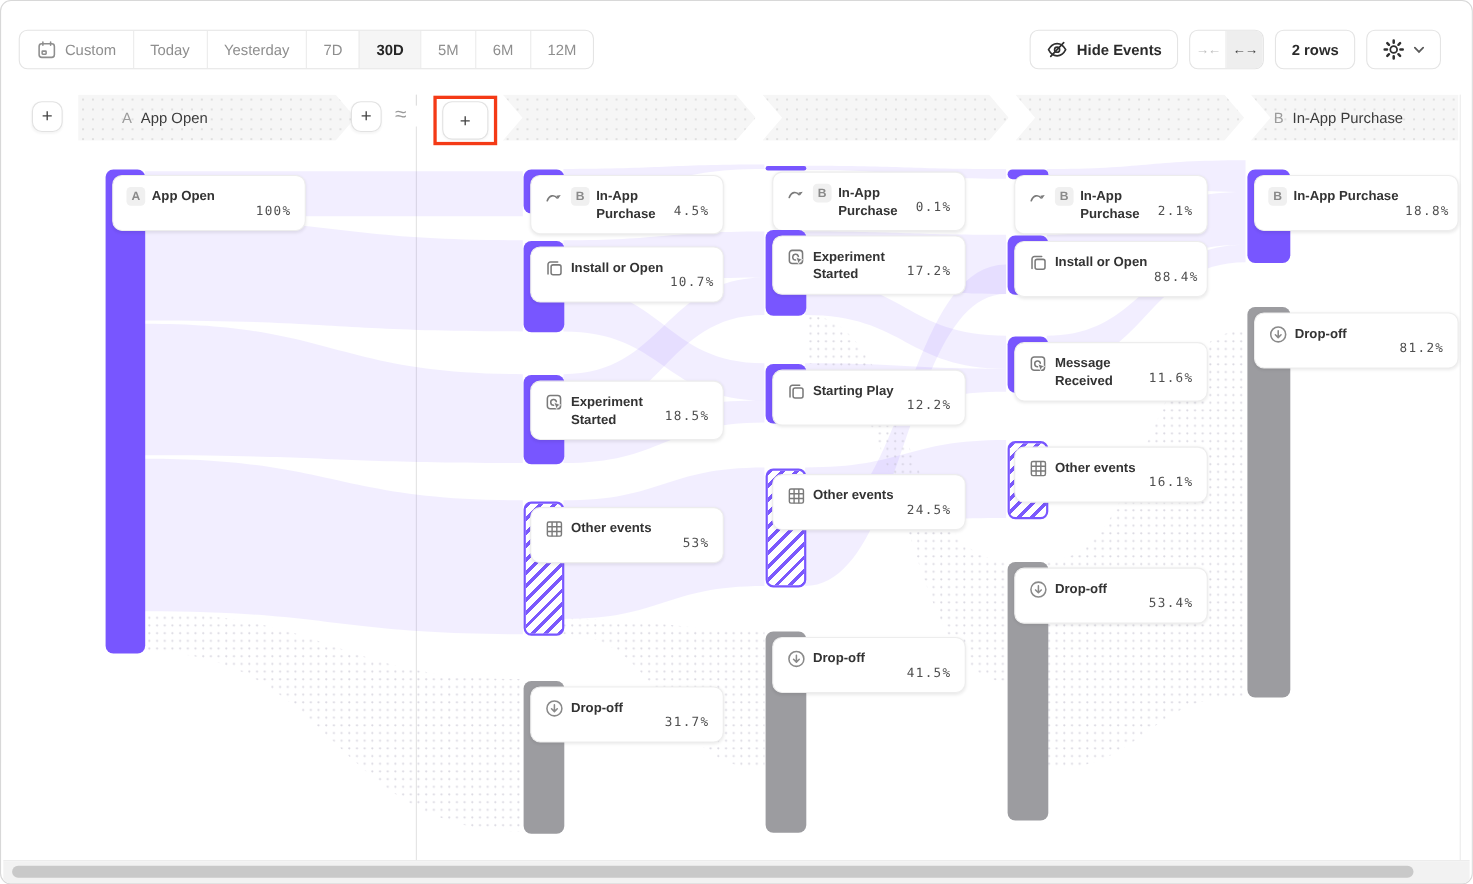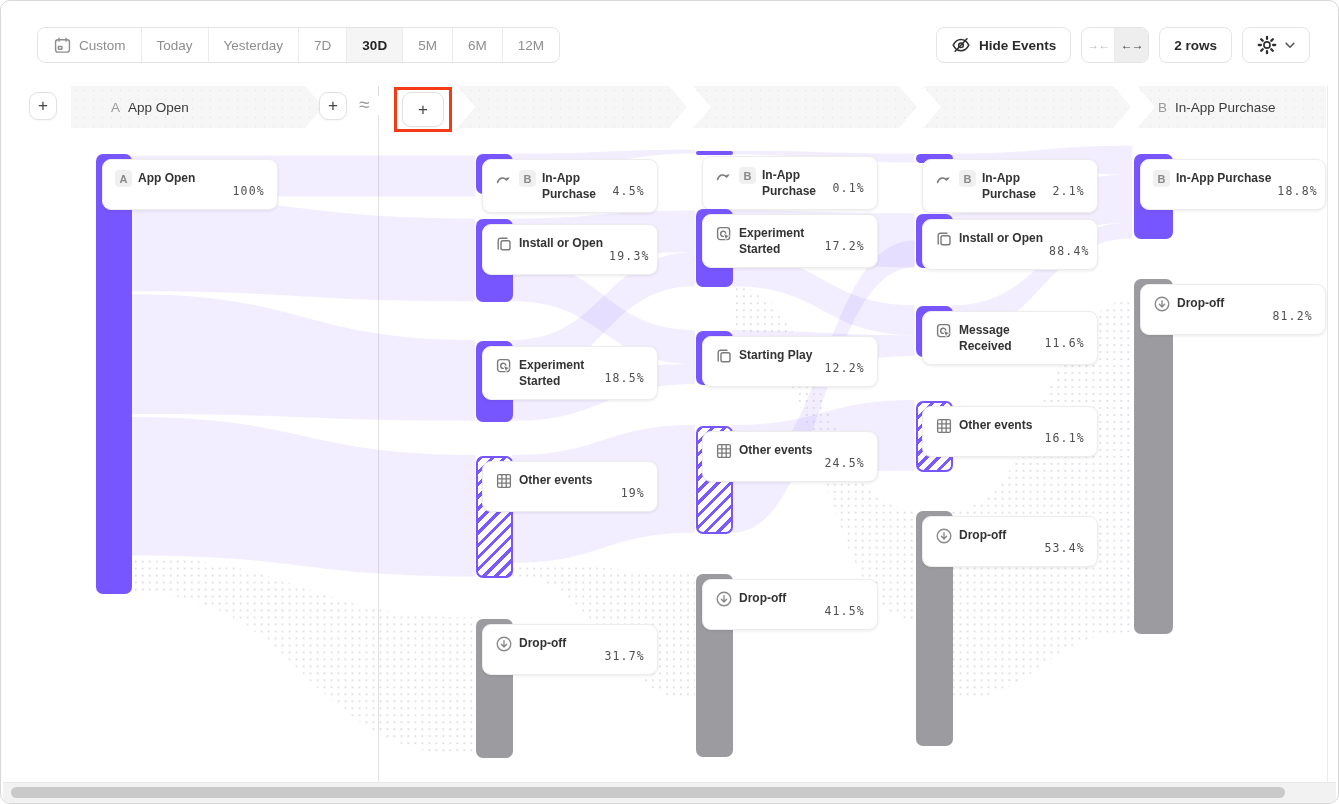--- a/index.html
+++ b/index.html
@@ -4,21 +4,21 @@
 <style>
   * { box-sizing: border-box; margin:0; padding:0; }
   html,body { background:#fff; }
   .page {
     position:relative; width:1339px; height:804px; background:#fff;
     border:1.5px solid #D8D8D8; border-radius:10px; overflow:hidden;
     font-family:"Liberation Sans", sans-serif; color:#2d2d2d;
   }
 
   
-  .toolbar { position:absolute; left:36px; right:28px; top:26px; height:36px; display:flex; justify-content:space-between; z-index:6; }
+  .toolbar { position:absolute; left:16px; right:28px; top:26px; height:36px; display:flex; justify-content:space-between; z-index:6; }
   .btn, .group { background:#fff; border:1px solid #E4E4E4; border-radius:8px; height:36px; display:flex; align-items:center; }
   .dateseg { overflow:hidden; }
   .seg { display:flex; align-items:center; gap:7px; height:100%; padding:0 15px; font-size:13.5px; color:#8E8E8E; font-weight:500; border-left:1px solid #ECECEC; cursor:pointer; white-space:nowrap; }
   .seg:first-child { border-left:none; }
   .seg.active { background:#F5F5F5; color:#262626; font-weight:700; }
   .right-tools { display:flex; gap:10px; }
   .btn { padding:0 14px; gap:8px; font-size:13.5px; font-weight:700; color:#2b2b2b; cursor:pointer; white-space:nowrap;justify-content:center; }
   .segpair { overflow:hidden; padding:0; }
   .segpair .half { width:33px; height:100%; display:flex; align-items:center; justify-content:center; font-size:12px; letter-spacing:-1px; }
   .half.collapse { color:#BDBDBD; border-right:1px solid #ECECEC; }
@@ -131,21 +131,21 @@
     <div class="card" style="left: 481px; top: 223px; width: 176px;">
 
       <span class="nicon i-squares">
         <svg width="18" height="18" viewBox="0 0 18 18" fill="none" stroke="#7A7A7A" stroke-width="1.4" stroke-linecap="round">
           <path d="M3.2 14V5.4a2.2 2.2 0 0 1 2.2-2.2H12"></path>
                 <rect x="6" y="5.8" width="9" height="9" rx="1.8"></rect>
         </svg>
       </span>
 
       <span class="nlabel">Install or Open</span>
-      <span class="npct">19.3%</span>
+      <span class="npct">10.7%</span>
     </div>
   </div><div class="node">
     <div class="bar purple" style="left: 475px; top: 340px; width: 37px; height: 81px;"></div>
     <div class="card two" style="left: 481px; top: 345px; width: 176px;">
 
       <span class="nicon i-click">
         <svg width="18" height="18" viewBox="0 0 18 18" fill="none" stroke="#7A7A7A" stroke-width="1.4" stroke-linecap="round">
           <rect x="2.6" y="2.6" width="12" height="12" rx="2.6"></rect>
                 <path d="M10.8 8.2a2.6 2.6 0 1 0-2.4 3.2"></path>
           <path d="M8.8 8.8l6 2.3-2.6 1.1-1.1 2.6z" fill="#7A7A7A" stroke="#fff" stroke-width="0.6"></path>
@@ -160,21 +160,21 @@
     <div class="card" style="left: 481px; top: 460px; width: 176px;">
 
       <span class="nicon i-grid">
         <svg width="18" height="18" viewBox="0 0 18 18" fill="none" stroke="#7A7A7A" stroke-width="1.3">
           <rect x="2.6" y="2.6" width="12.8" height="12.8" rx="1.4"></rect>
                 <path d="M2.6 6.9h12.8M2.6 11.2h12.8M6.9 2.6v12.8M11.2 2.6v12.8"></path>
         </svg>
       </span>
 
       <span class="nlabel">Other events</span>
-      <span class="npct">19%</span>
+      <span class="npct">53%</span>
     </div>
   </div><div class="node">
     <div class="bar gray" style="left: 475px; top: 618px; width: 37px; height: 139px;"></div>
     <div class="card" style="left: 481px; top: 623px; width: 176px;">
 
       <span class="nicon i-drop">
         <svg width="18" height="18" viewBox="0 0 18 18" fill="none" stroke="#8A8A8A" stroke-width="1.4" stroke-linecap="round" stroke-linejoin="round">
           <circle cx="9" cy="9" r="6.8"></circle>
                 <path d="M9 5.6v6M6.4 9.3 9 11.9l2.6-2.6"></path>
         </svg>

